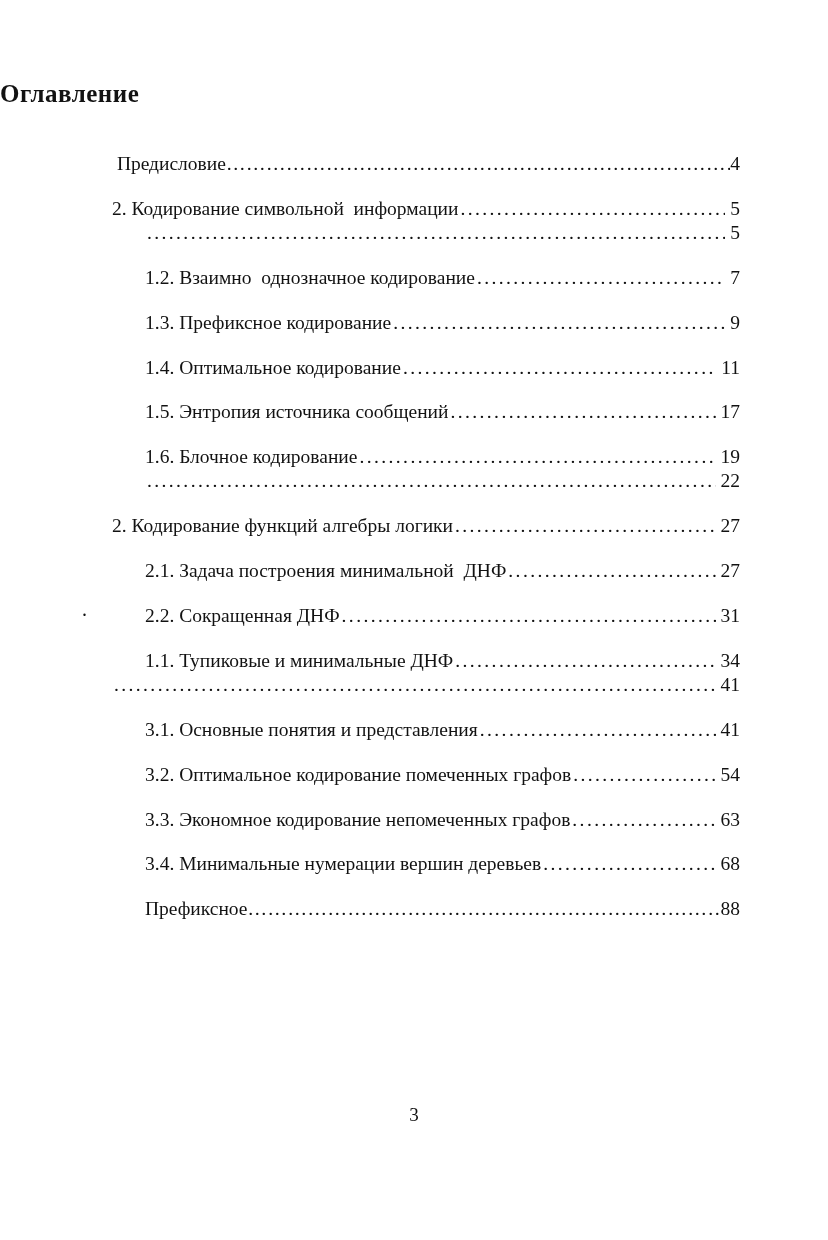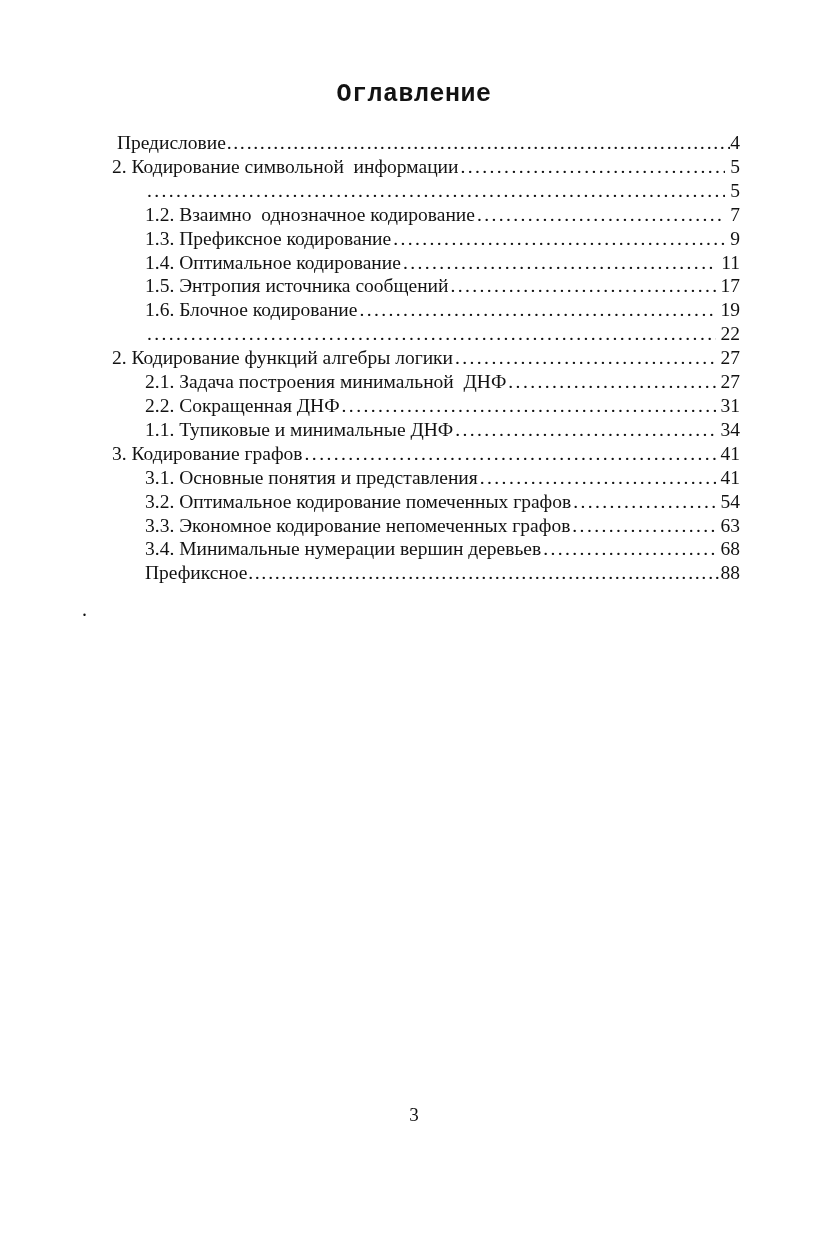--- a/index.html
+++ b/index.html
@@ -14,42 +14,41 @@
     background: #ffffff;
     color: #121212;
     font-family: "Liberation Serif", "DejaVu Serif", serif;
     overflow: hidden;
   }
   .page-title {
     position: absolute;
     top: 80px;
     left: 0;
     width: 100%;
-    text-align: center;
     font-size: 25px;
     font-weight: bold;
     letter-spacing: 0.5px;
-    font-family: Liberation Mono, monospace;
   }
   .toc {
     position: absolute;
     left: 112px;
     top: 131px;
     width: 628px;
     font-size: 19.5px;
     line-height: 23.9px;
   }
   .row {
     display: flex;
     align-items: baseline;
   }
   .row.lvl-1 { padding-left: 33px; }
   .label {
     white-space: pre;
     flex: 0 0 auto;
+    margin-top: 21px;
   }
   .leader {
     flex: 1 1 auto;
     min-width: 0;
     overflow: hidden;
     white-space: nowrap;
   }
   .row.dots .leader {
     letter-spacing: 2.4px;
     padding-left: 2px;
@@ -142,21 +141,20 @@
     <span class="label">2.2. Сокращенная ДНФ</span>
     <span class="leader">................................................................................................................................................................................................................................................</span>
     <span class="pagenum">31</span>
   </div>
       <div class="row lvl-1 dots">
     <span class="label">1.1. Тупиковые и минимальные ДНФ</span>
     <span class="leader">................................................................................................................................................................................................................................................</span>
     <span class="pagenum">34</span>
   </div>
       <div class="row lvl-0 dots">
-    <span class="label">3. Кодирование графов</span>
     <span class="leader">................................................................................................................................................................................................................................................</span>
     <span class="pagenum">41</span>
   </div>
       <div class="row lvl-1 dots">
     <span class="label">3.1. Основные понятия и представления</span>
     <span class="leader">................................................................................................................................................................................................................................................</span>
     <span class="pagenum">41</span>
   </div>
       <div class="row lvl-1 dots">
     <span class="label">3.2. Оптимальное кодирование помеченных графов</span>

